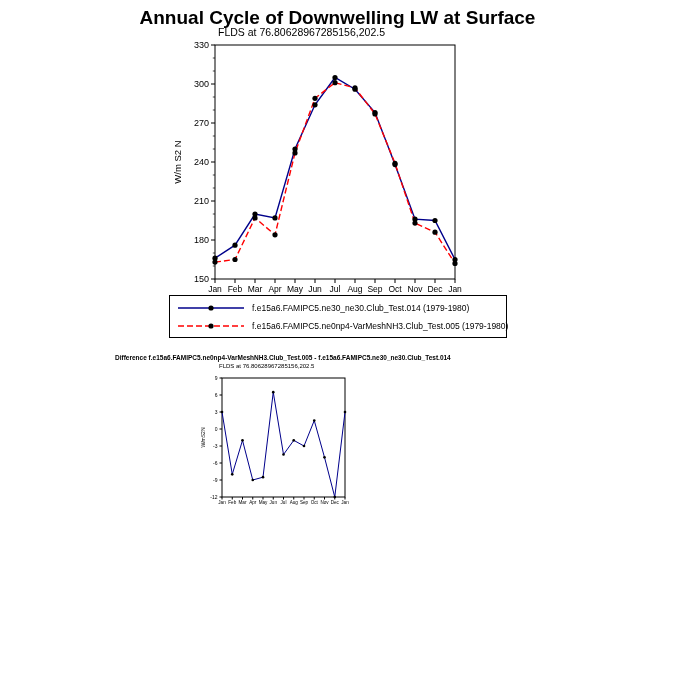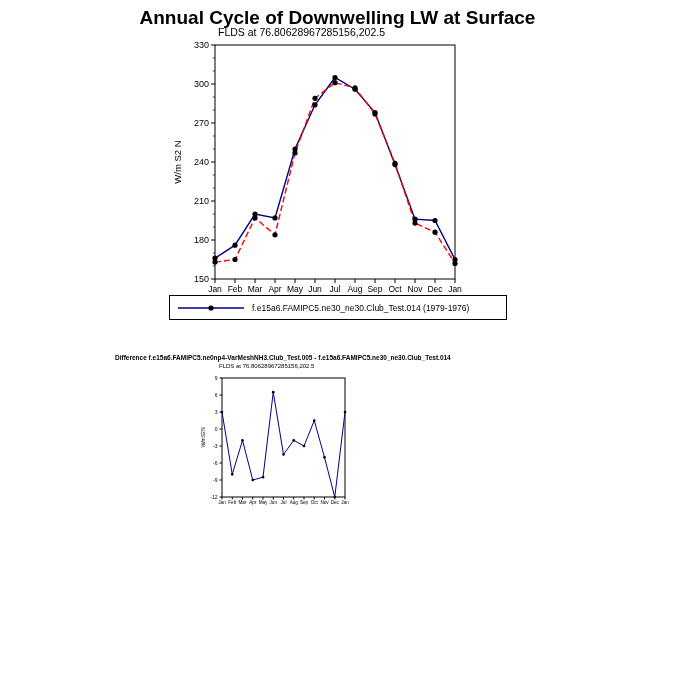--- a/index.html
+++ b/index.html
@@ -118,21 +118,28 @@
       <circle cx="270" cy="202.2" r="2.6" fill="#000000"></circle>
       <circle cx="290" cy="233.4" r="2.6" fill="#000000"></circle>
     </svg>
 
   <div class="legend">
     <div class="legend-row">
       <svg class="legend-sample" width="70" height="12">
         <line x1="2" y1="6" x2="68" y2="6" stroke="#00008B" stroke-width="1.4"></line>
         <circle cx="35" cy="6" r="2.6" fill="#000000"></circle>
       </svg>
-      <span>f.e15a6.FAMIPC5.ne30_ne30.Club_Test.014 (1979-1976)</span>
+      <span>f.e15a6.FAMIPC5.ne30_ne30.Club_Test.014 (1979-1980)</span>
+    </div>
+    <div class="legend-row">
+      <svg class="legend-sample" width="70" height="12">
+        <line x1="2" y1="6" x2="68" y2="6" stroke="#FF0000" stroke-width="1.4" stroke-dasharray="6,3"></line>
+        <circle cx="35" cy="6" r="2.6" fill="#000000"></circle>
+      </svg>
+      <span>f.e15a6.FAMIPC5.ne0np4-VarMeshNH3.Club_Test.005 (1979-1980)</span>
     </div>
   </div>
 
   <div class="diff-title">Difference f.e15a6.FAMIPC5.ne0np4-VarMeshNH3.Club_Test.005 - f.e15a6.FAMIPC5.ne30_ne30.Club_Test.014</div>
   <div class="diff-subtitle">FLDS at 76.80628967285156,202.5</div>
 
   <svg id="diff-chart-svg" class="chart" width="175" height="145">
       <rect x="32" y="8" width="123" height="119" fill="none" stroke="#000" stroke-width="1"></rect>
       <line x1="32" y1="127" x2="29.5" y2="127" stroke="#000" stroke-width="1"></line>
       <text x="27.5" y="128.75" font-size="5" text-anchor="end">-12</text>

